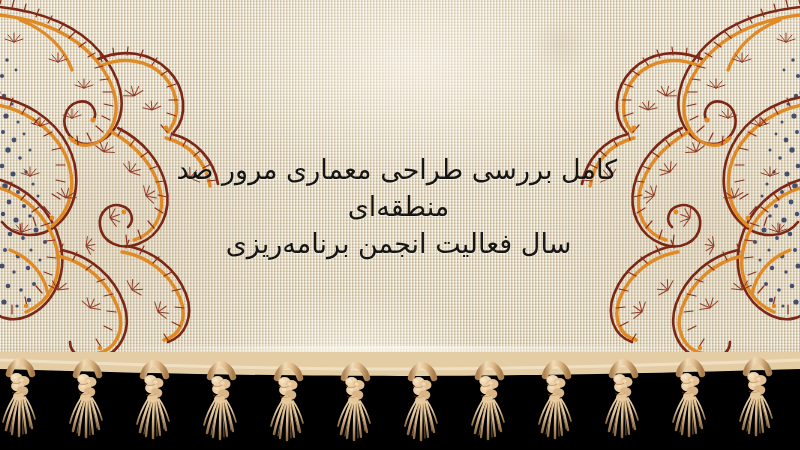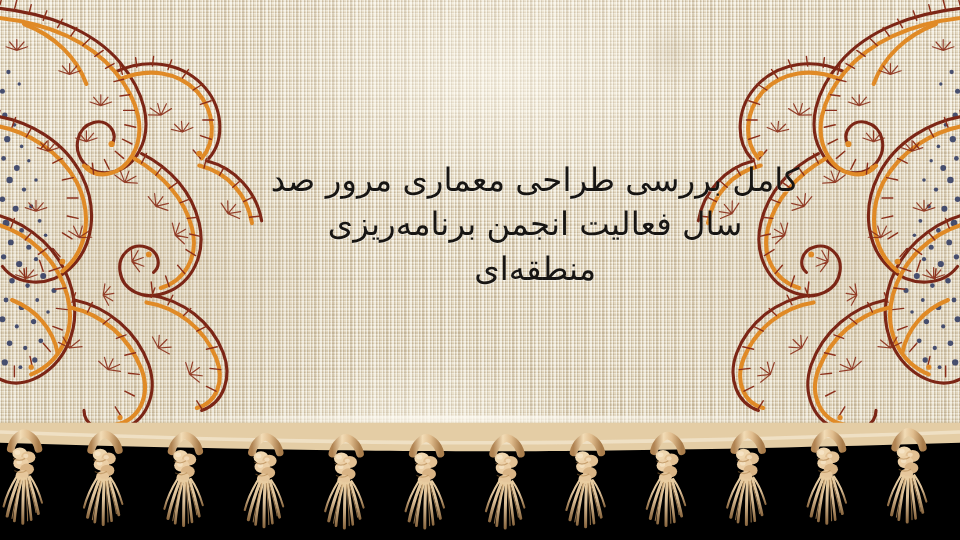--- a/index.html
+++ b/index.html
@@ -73,22 +73,22 @@
     pointer-events: none;
   }
   .corner svg { display: block; width: 100%; height: 100%; }
   .corner-left  { left: 0; }
   .corner-right { right: 0; transform: scaleX(-1); }
 
   
   .title-block {
     position: absolute;
     left: 180px;
-    top: 132px;
-    width: 532px;
+    top: 151px;
+    width: 437px;
     text-align: center;
     direction: rtl;
   }
   .title-line {
     font-size: 27px;
     line-height: 37px;
     color: #171513;
     font-weight: 400;
     letter-spacing: 0.2px;
     text-shadow: 0 1px 0 rgba(255,253,246,0.45);
@@ -477,22 +477,22 @@
           <circle cx="100" cy="348" r="2.2"></circle>
           <circle cx="166" cy="128" r="2.4"></circle>
           <circle cx="73" cy="140" r="2.2"></circle>
         </g>
       </g>
     </svg>
   </div>
 
   <div class="title-block">
     <div class="title-line">کامل بررسی طراحی معماری مرور صد</div>
+    <div class="title-line">منطقه‌ای</div>
     <div class="title-line">سال فعالیت انجمن برنامه‌ریزی</div>
-    <div class="title-line">منطقه‌ای</div>
   </div>
 
   <div class="fringe">
     <svg viewBox="0 0 800 98" preserveAspectRatio="none">
       <defs>
         <linearGradient id="cordG" x1="0" y1="0" x2="1" y2="0">
           <stop offset="0%" stop-color="#b08352"></stop>
           <stop offset="35%" stop-color="#f2dcb6"></stop>
           <stop offset="65%" stop-color="#e0bd8e"></stop>
           <stop offset="100%" stop-color="#a87c4b"></stop>

